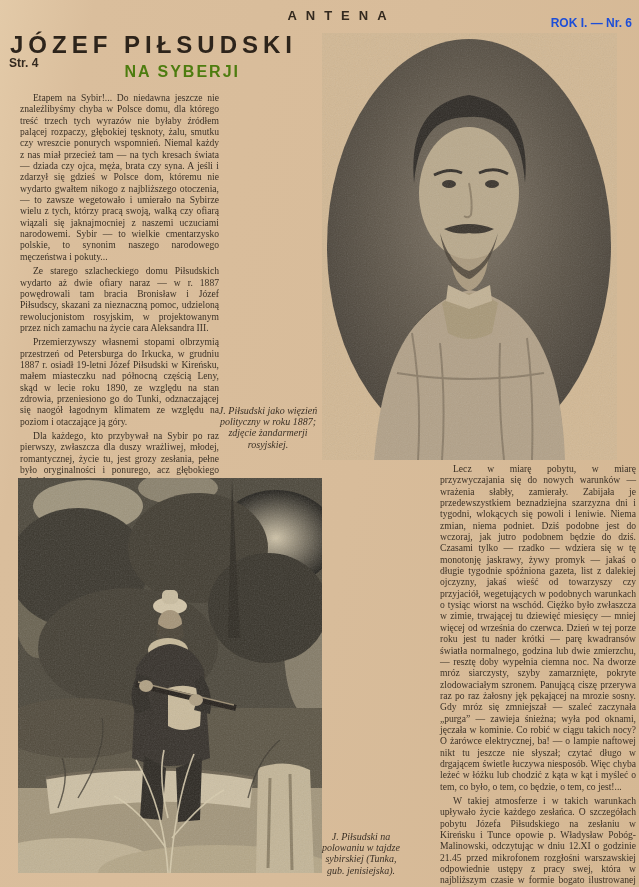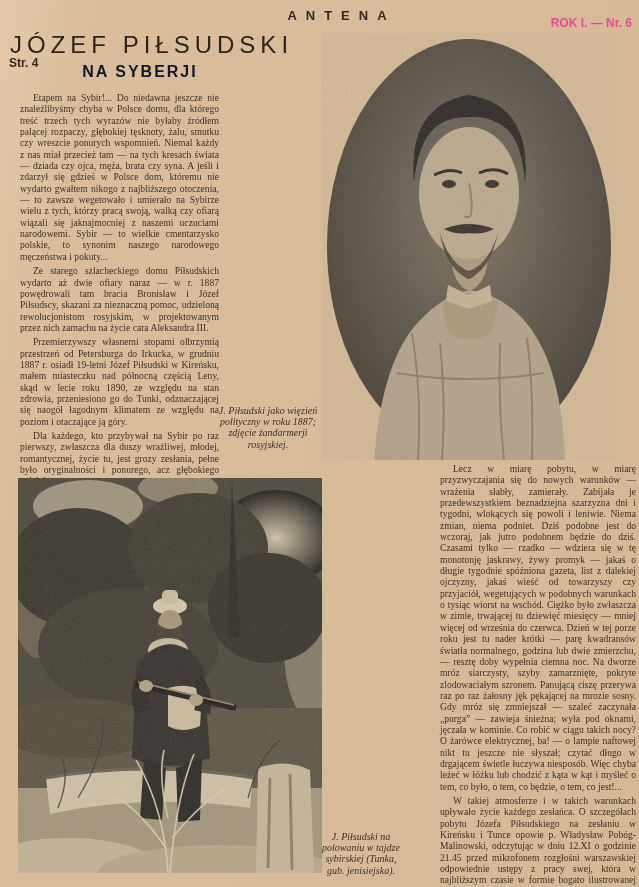--- a/index.html
+++ b/index.html
@@ -6,24 +6,24 @@
   body{
     width:639px;height:887px;position:relative;overflow:hidden;
     background:linear-gradient(100deg,#e3caa8 0%,#dabe9c 12%,#d8bc9a 55%,#d5b894 100%);
     font-family:"Liberation Serif", serif;
     color:#3b3126;
   }
   .page{position:absolute;inset:0;}
   
   .hdr-left{position:absolute;left:9px;top:8px;font-family:"Liberation Sans",sans-serif;font-weight:700;font-size:12px;color:#33291f;margin-top:48px;}
   .hdr-center{position:absolute;left:0;right:0;top:8px;text-align:center;font-family:"Liberation Sans",sans-serif;font-weight:700;font-size:13px;letter-spacing:9px;color:#33291f;padding-left:44px;}
-  .hdr-right{position:absolute;right:7px;top:16px;font-family:"Liberation Sans",sans-serif;font-weight:700;font-size:12px;color:#ec4899;margin-left:12px;}
-  
-  .title{position:absolute;left:10px;top:31px;font-family:"Liberation Sans",sans-serif;font-weight:400;font-size:24px;letter-spacing:5px;color:#2d241b;white-space:nowrap;}
-  .subtitle{position:absolute;left:40px;top:63px;width:200px;text-align:center;font-family:"Liberation Sans",sans-serif;font-weight:700;font-size:16px;letter-spacing:2px;color:#0f172a;}
+  .hdr-right{position:absolute;right:7px;top:16px;font-family:"Liberation Sans",sans-serif;font-weight:700;font-size:12px;color:#1d4ed8;margin-left:12px;}
+  
+  .title{position:absolute;left:10px;top:31px;font-family:"Liberation Sans",sans-serif;font-weight:700;font-size:24px;letter-spacing:5px;color:#2d241b;white-space:nowrap;}
+  .subtitle{position:absolute;left:40px;top:63px;width:200px;text-align:right;font-family:"Liberation Sans",sans-serif;font-weight:700;font-size:16px;letter-spacing:2px;color:#4d7c0f;}
   
   .col{position:absolute;text-align:justify;font-size:9.6px;line-height:11.35px;color:#3b3126;}
   .col p{margin:0 0 3px 12px;text-indent:13px;}
   .col-left{left:8px;top:92px;width:211px;}
   .col-right{left:428px;top:463px;width:208px;}
   
   .portrait{position:absolute;left:322px;top:33px;width:295px;height:427px;}
   .portrait svg{display:block;}
   .caption{position:absolute;font-style:italic;font-size:10px;line-height:11.2px;text-align:center;color:#3b3126;}
   .caption-portrait{left:217px;top:405px;width:102px;}

